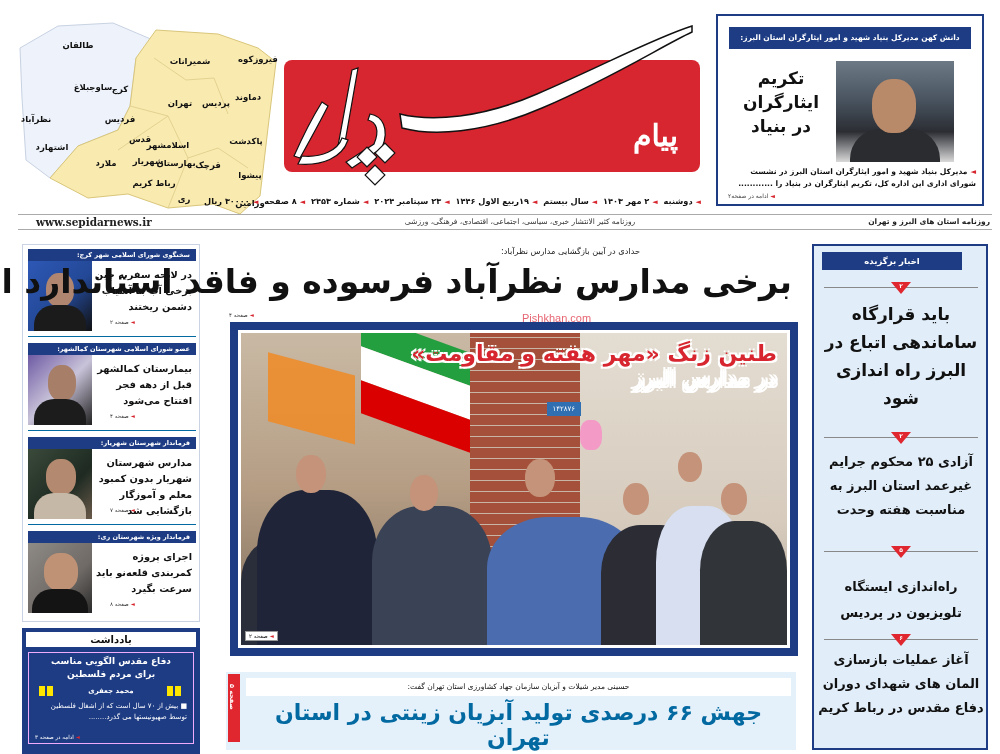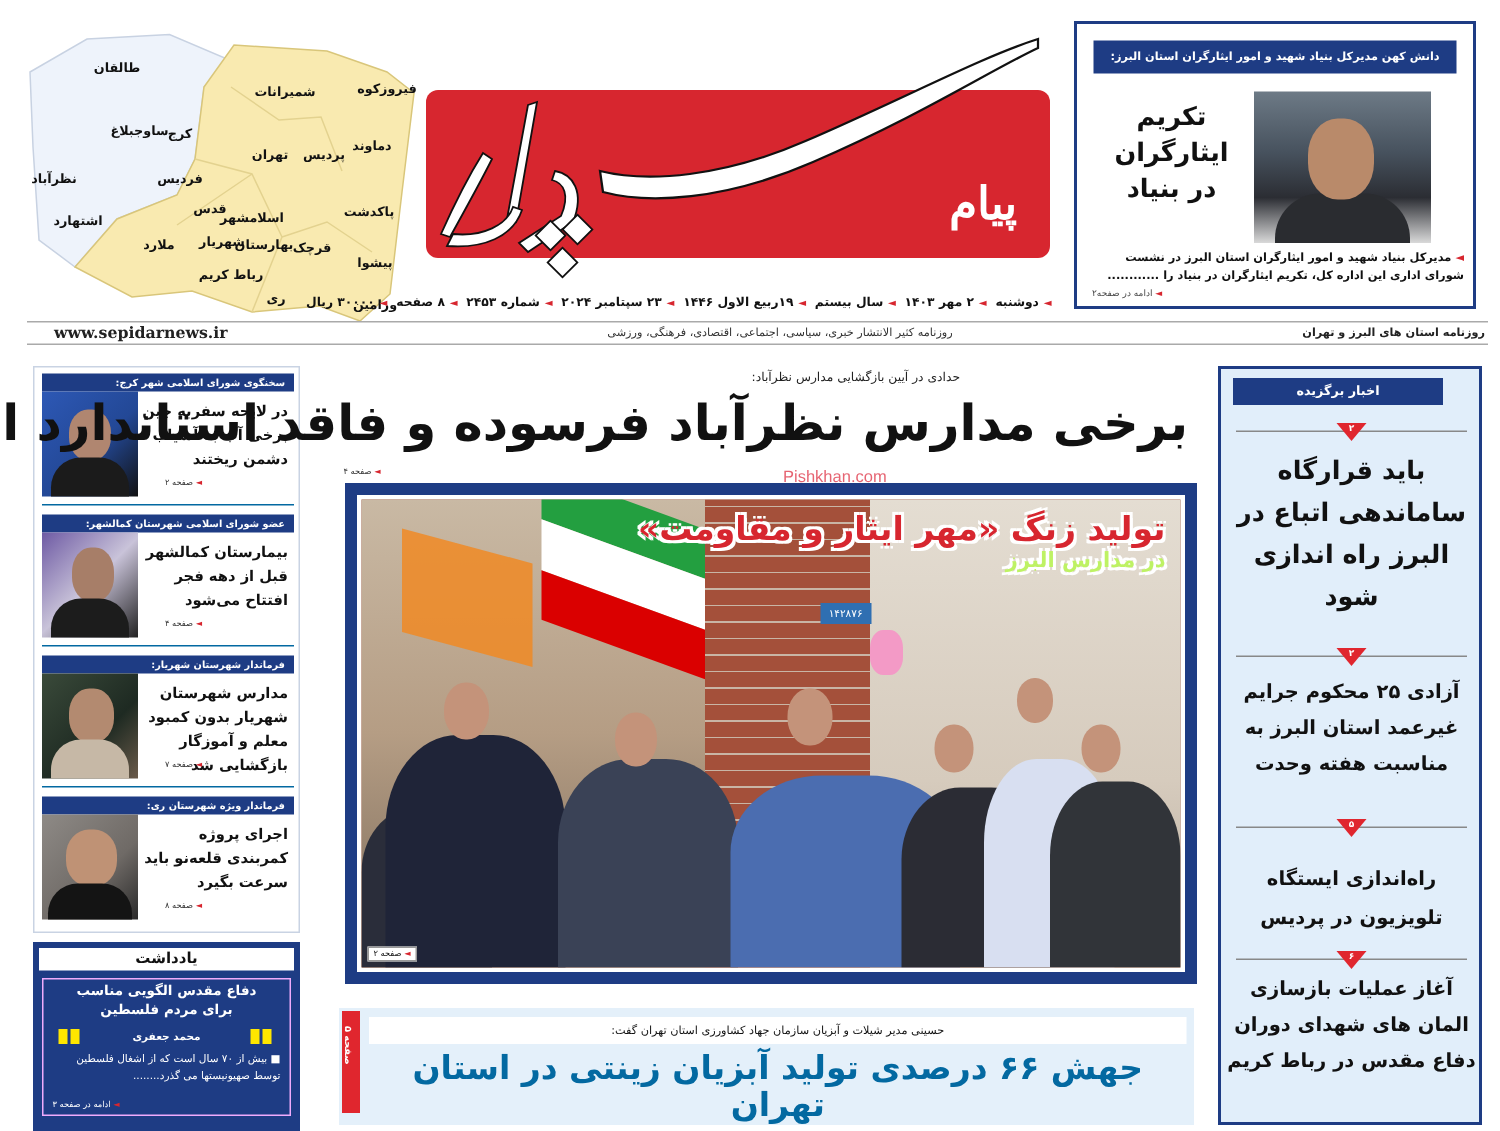--- a/index.html
+++ b/index.html
@@ -66,21 +66,21 @@
   #photo .wall-r { position: absolute; left: 62%; top: 0; width: 38%; height: 100%; background: linear-gradient(180deg,#e4ddd2 0%,#d6cbbd 60%,#b7ab9c 100%); }
   #photo .flag { position: absolute; left: 22%; top: 0; width: 20%; height: 32%; }
   #photo .flag .g { height: 33%; background: #239f40; }
   #photo .flag .w { height: 34%; background: #fff; }
   #photo .flag .r { height: 33%; background: #da0000; }
   #photo .crowd { position: absolute; left: 0; bottom: 0; width: 100%; height: 62%; }
   #photo .person { position: absolute; bottom: 0; border-radius: 40% 40% 0 0; }
   #photo .head { position: absolute; border-radius: 48%; background: #c4937a; }
   #photo-title { position: absolute; right: 10px; top: 8px; text-align: right; }
   #photo-title .l1 { font-size: 22px; font-weight: bold; color: #d7262f; text-shadow: 2px 2px 0 #fff, -2px -2px 0 #fff, 2px -2px 0 #fff, -2px 2px 0 #fff; }
-  #photo-title .l2 { font-size: 14px; font-weight: bold; color: #bef264; text-shadow: 2px 2px 0 #fff, -2px -2px 0 #fff, 2px -2px 0 #fff, -2px 2px 0 #fff; }
+  #photo-title .l2 { font-size: 22px; font-weight: normal; color: #ffffff; text-shadow: 2px 2px 0 #fff, -2px -2px 0 #fff, 2px -2px 0 #fff, -2px 2px 0 #fff; }
   #photo-page { position: absolute; left: 4px; bottom: 4px; background: #fff; font-size: 5.5px; padding: 1px 3px; border: 1px solid #999; }
 
   
   #bottom-story { position: absolute; left: 226px; top: 672px; width: 570px; height: 78px; background: #e4f0fa; }
   #bottom-tab { position: absolute; left: 228px; top: 674px; width: 12px; height: 68px; background: #e0262e; }
   #bottom-tab span { position: absolute; left: 0; top: 10px; writing-mode: vertical-rl; color: #fff; font-size: 6.5px; font-weight: bold; }
   #bottom-kicker-box { position: absolute; left: 246px; top: 678px; width: 545px; height: 18px; background: #fff; font-size: 7.5px; line-height: 18px; text-align: center; }
   #bottom-headline { position: absolute; left: 246px; top: 700px; width: 545px; font-size: 22px; font-weight: bold; color: #0369a1; text-align: center; }
 
   
@@ -265,21 +265,21 @@
       <div class="person" style="left:45%;width:28%;height:66%;background:#4b6db0;"></div>
       <div class="head" style="left:52%;top:4%;width:30px;height:38px;"></div>
       <div class="person" style="left:66%;width:18%;height:62%;background:#2b2c34;"></div>
       <div class="head" style="left:70%;top:16%;width:26px;height:32px;"></div>
       <div class="person" style="left:76%;width:16%;height:72%;background:#d8dff1;"></div>
       <div class="head" style="left:80%;top:0%;width:24px;height:30px;"></div>
       <div class="person" style="left:84%;width:16%;height:64%;background:#313439;"></div>
       <div class="head" style="left:88%;top:16%;width:26px;height:32px;"></div>
     </div>
     <div id="photo-title" class="rtl">
-      <div class="l1">تولید زنگ «مهر ایثار و مقاومت»</div>
+      <div class="l1">طنین زنگ «مهر هفته و مقاومت»</div>
       <div class="l2">در مدارس البرز</div>
     </div>
     <div id="photo-page" class="rtl"><span class="red-tri">◄</span> <span>صفحه ۲</span></div>
   </div>
 </div>
 
 <div id="bottom-story"></div>
 <div id="bottom-tab">
     <span class="rtl">صفحه ۵</span>
   </div>

